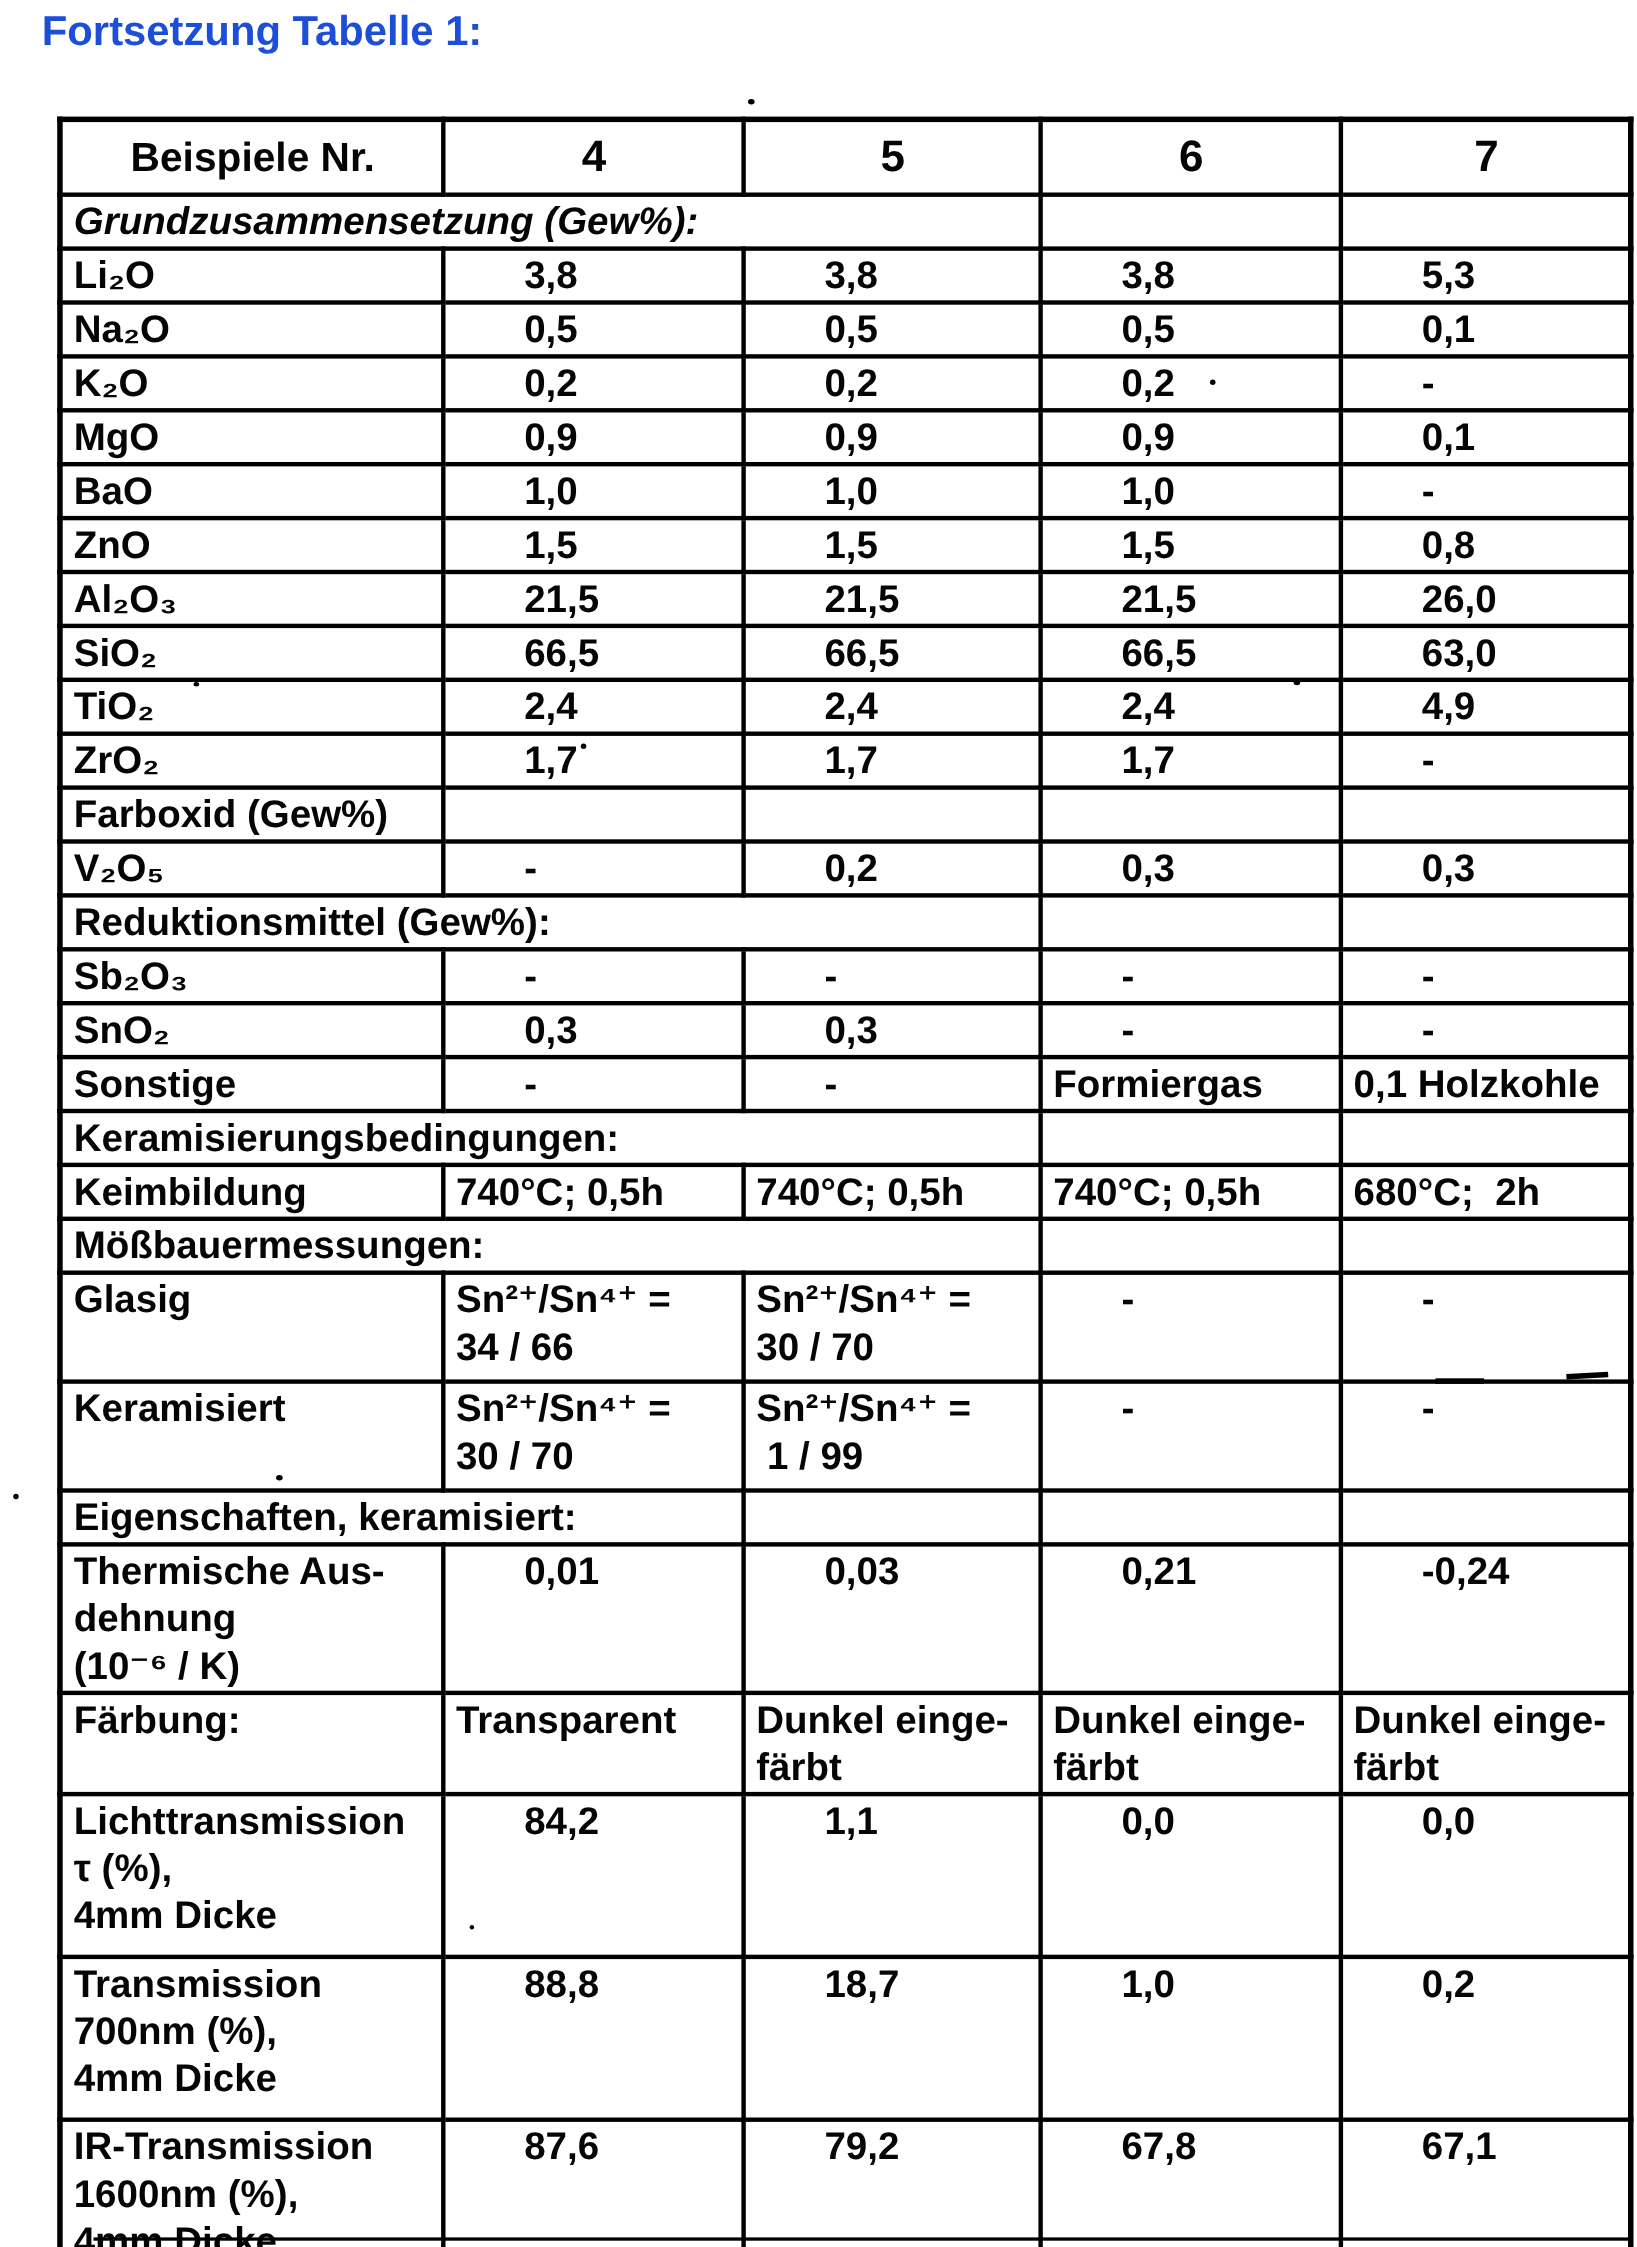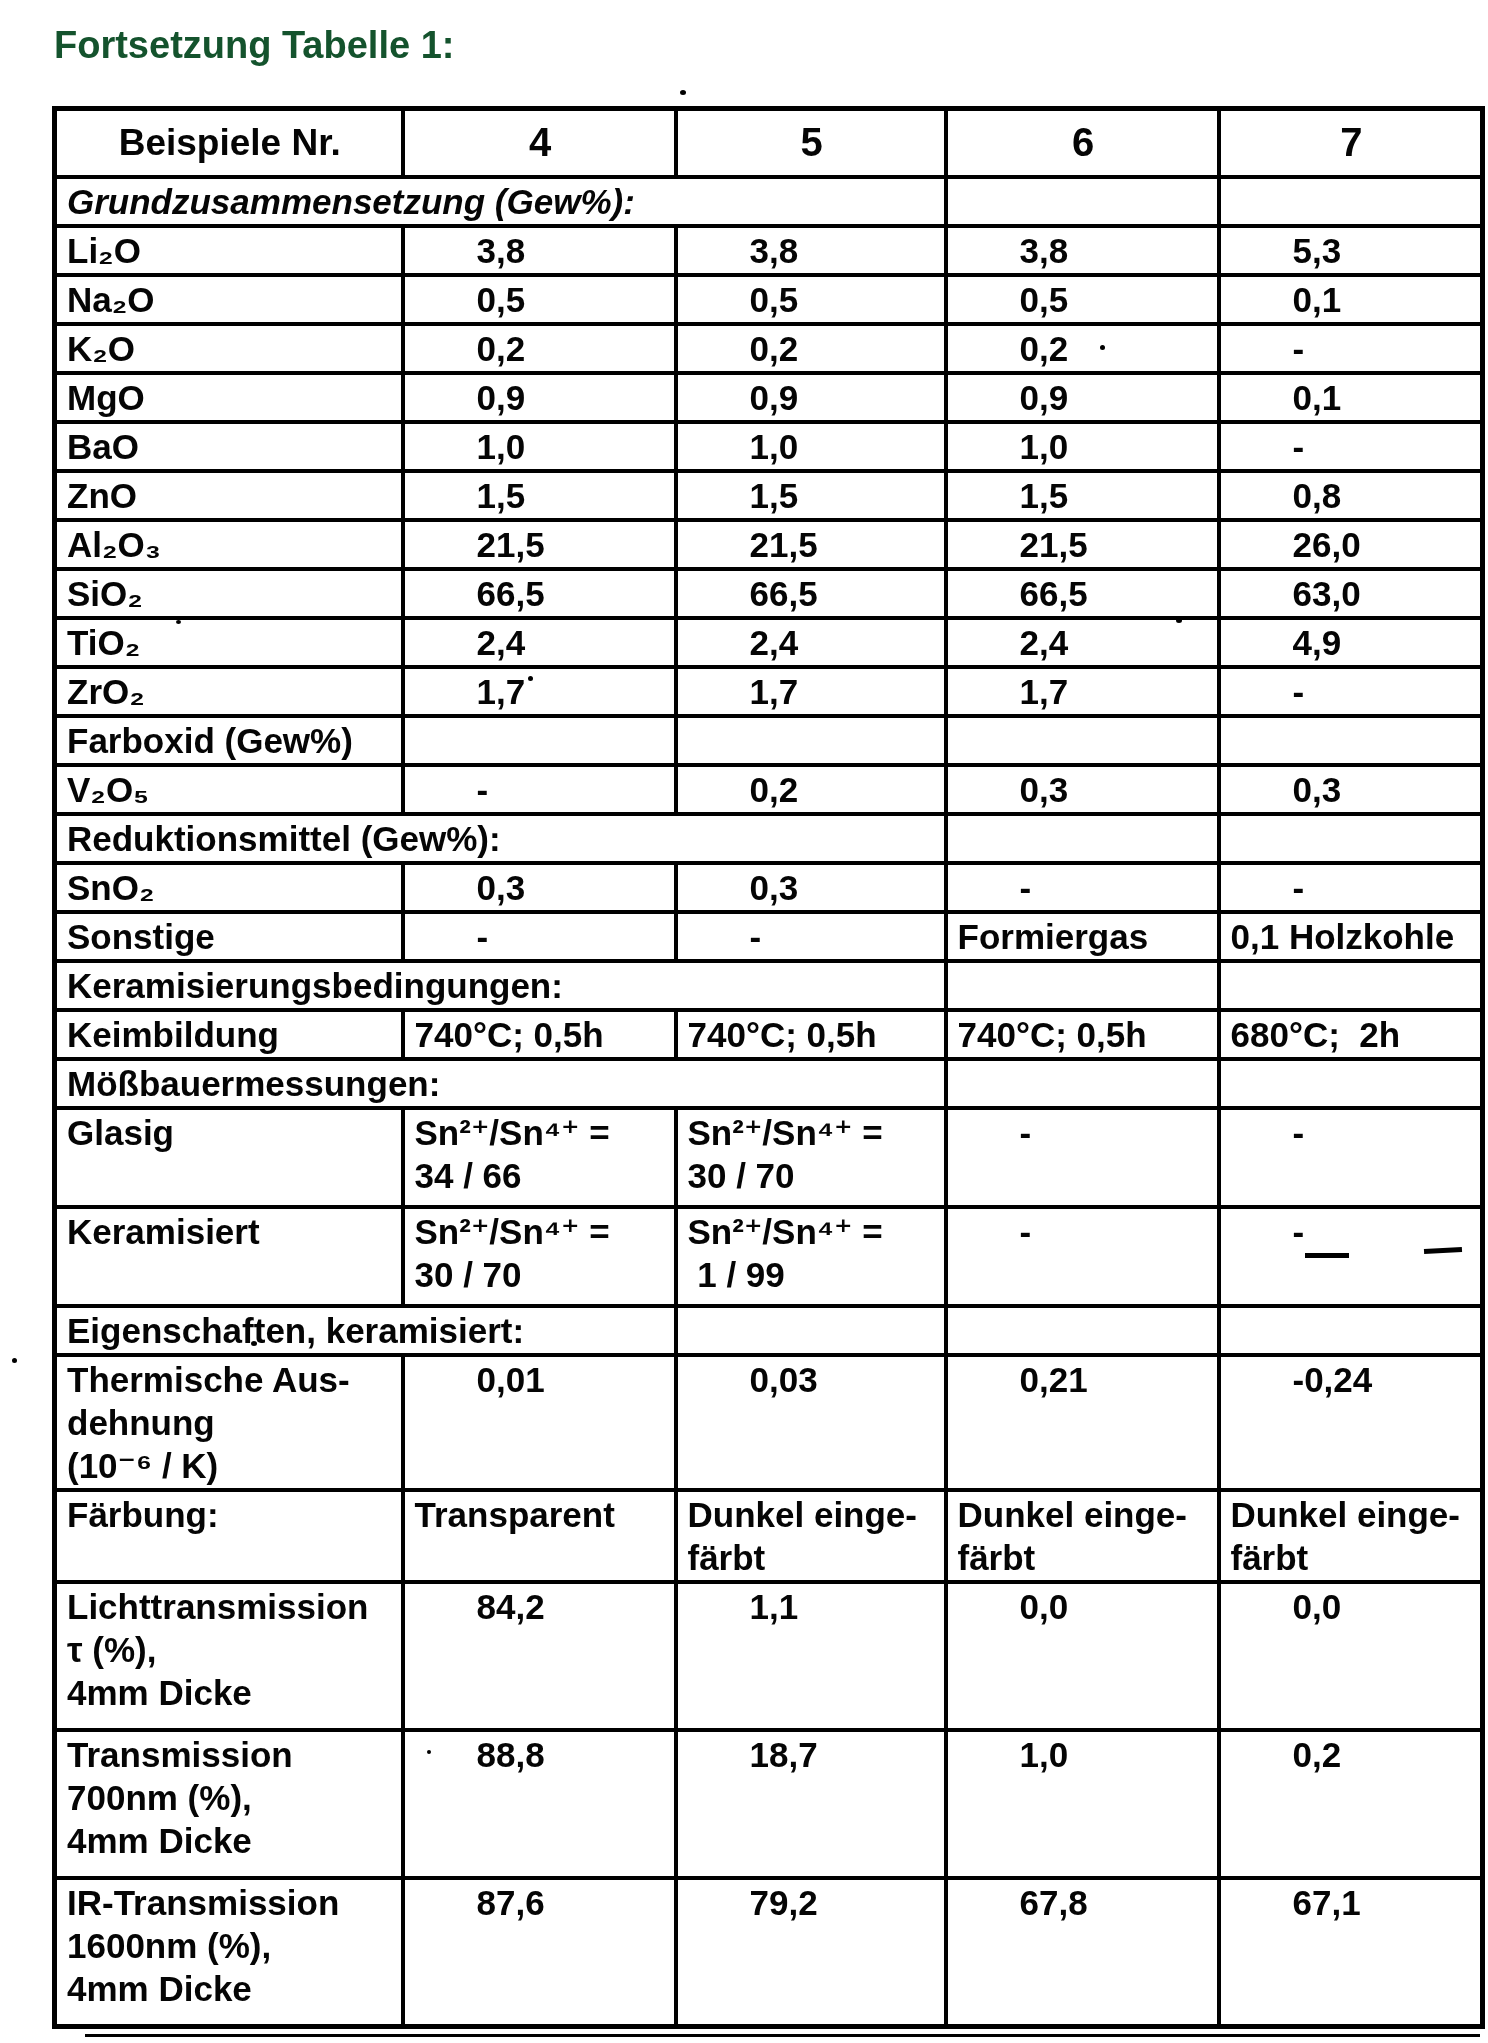--- a/index.html
+++ b/index.html
@@ -10,24 +10,24 @@
     height: 2043px;
     background: #ffffff;
     color: #000000;
     font-family: "Liberation Sans", "DejaVu Sans", sans-serif;
     overflow: hidden;
   }
   .title {
     position: absolute;
     left: 38px;
     top: 8px;
-    margin: 16px;
+    margin: 0;
     font-size: 38px;
     font-weight: bold;
-    color: #14532d;
+    color: #1d4ed8;
     white-space: pre;
   }
   table.t {
     position: absolute;
     left: 52px;
     top: 106px;
     width: 1428px;
     border-collapse: collapse;
     table-layout: fixed;
     border: 5px solid #000;
@@ -175,20 +175,27 @@
           <td class="num">0,2</td>
           <td class="num">0,3</td>
           <td class="num">0,3</td>
         </tr>
         <tr>
           <td class="label" colspan="3">Reduktionsmittel (Gew%):</td>
           <td></td>
           <td></td>
         </tr>
         <tr>
+          <td class="label">Sb₂O₃</td>
+          <td class="num">-</td>
+          <td class="num">-</td>
+          <td class="num">-</td>
+          <td class="num">-</td>
+        </tr>
+        <tr>
           <td class="label">SnO₂</td>
           <td class="num">0,3</td>
           <td class="num">0,3</td>
           <td class="num">-</td>
           <td class="num">-</td>
         </tr>
         <tr>
           <td class="label">Sonstige</td>
           <td class="num">-</td>
           <td class="num">-</td>

